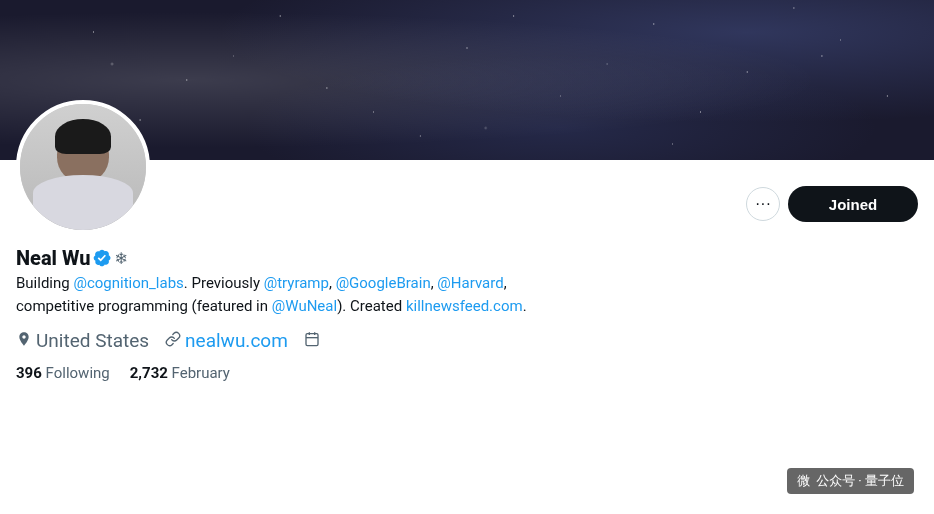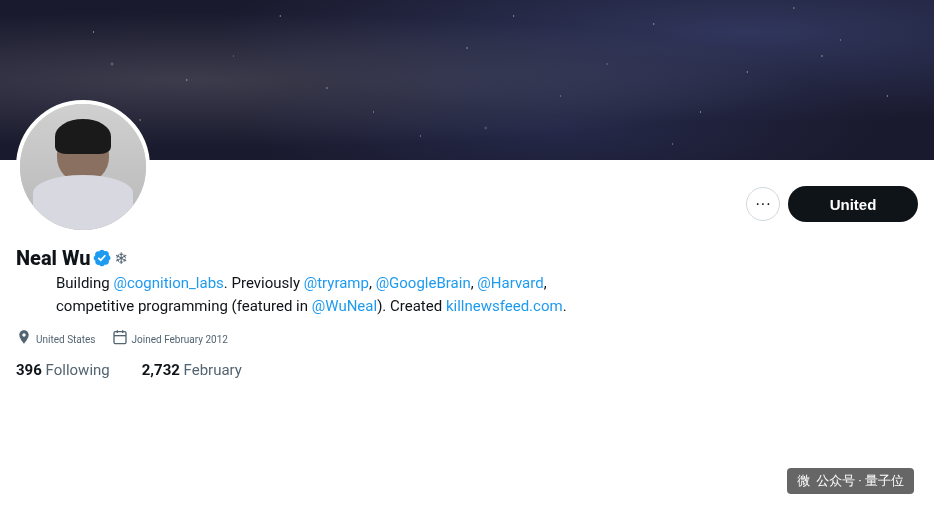--- a/index.html
+++ b/index.html
@@ -198,51 +198,50 @@
       font-size: 15px;
       color: #536471;
       margin-bottom: 12px;
     }
 
     .bio {
       font-size: 15px;
       color: #0f1419;
       line-height: 1.5;
       margin-bottom: 12px;
-      margin-left: 40px;
     }
 
     .bio a, .link-blue {
       color: #1d9bf0;
       text-decoration: none;
     }
 
     .metadata-row {
       display: flex;
       align-items: center;
       gap: 16px;
       color: #536471;
-      font-size: 10px;
+      font-size: 19px;
       margin-bottom: 12px;
       flex-wrap: wrap;
     }
 
     .meta-item {
       display: flex;
       align-items: center;
       gap: 4px;
     }
 
     .meta-icon {
       font-size: 16px;
     }
 
     .stats-row {
       display: flex;
-      gap: 32px;
+      gap: 20px;
       font-size: 15px;
     }
 
     .stat-item {
       cursor: pointer;
     }
 
     .stat-count {
       font-weight: 700;
       color: #0f1419;
@@ -278,21 +277,21 @@
         <div class="avatar-inner">
           <div class="avatar-hair"></div>
         </div>
       </div>
     </div>
 
     <div class="action-buttons">
       <button class="more-button">
         <span>···</span>
       </button>
-      <button class="follow-button">United</button>
+      <button class="follow-button">Joined</button>
     </div>
   </div>
 </div>
 
 <div class="profile-info">
   <div class="name-row">
     <span class="display-name">Neal Wu</span>
     <span class="verified-badge">
       <svg width="20" height="20" viewBox="0 0 24 24" fill="#1d9bf0">
         <path d="M22.25 12c0-1.43-.88-2.67-2.19-3.34.46-1.39.2-2.9-.81-3.91-1.01-1.01-2.52-1.27-3.91-.81C14.67 2.88 13.43 2 12 2s-2.67.88-3.34 2.19c-1.39-.46-2.9-.2-3.91.81-1.01 1.01-1.27 2.52-.81 3.91C2.88 9.33 2 10.57 2 12s.88 2.67 2.19 3.34c-.46 1.39-.2 2.9.81 3.91 1.01 1.01 2.52 1.27 3.91.81C9.33 21.12 10.57 22 12 22s2.67-.88 3.34-2.19c1.39.46 2.9.2 3.91-.81 1.01-1.01 1.27-2.52.81-3.91 1.31-.67 2.19-1.91 2.19-3.34zm-11.71 4.2L6.8 12.46l1.41-1.42 2.26 2.26 4.8-5.23 1.47 1.36-6.2 6.77z"></path>
@@ -312,27 +311,35 @@
       <span class="meta-icon">
         <svg width="16" height="16" viewBox="0 0 24 24" fill="#536471">
           <path d="M12 2C8.13 2 5 5.13 5 9c0 5.25 7 13 7 13s7-7.75 7-13c0-3.87-3.13-7-7-7zm0 9.5c-1.38 0-2.5-1.12-2.5-2.5S10.62 6.5 12 6.5 14.5 7.62 14.5 9 13.38 11.5 12 11.5z"></path>
         </svg>
       </span>
       <span>United States</span>
     </div>
     <div class="meta-item">
       <span class="meta-icon">
         <svg width="16" height="16" viewBox="0 0 24 24" fill="#536471">
+          <path d="M10 13a5 5 0 0 0 7.54.54l3-3a5 5 0 0 0-7.07-7.07l-1.72 1.71" stroke="#536471" stroke-width="2" fill="none" stroke-linecap="round" stroke-linejoin="round"></path>
+          <path d="M14 11a5 5 0 0 0-7.54-.54l-3 3a5 5 0 0 0 7.07 7.07l1.71-1.71" stroke="#536471" stroke-width="2" fill="none" stroke-linecap="round" stroke-linejoin="round"></path>
+        </svg>
+      </span>
+      <a class="link-blue" href="#">nealwu.com</a>
+    </div>
+    <div class="meta-item">
+      <span class="meta-icon">
+        <svg width="16" height="16" viewBox="0 0 24 24" fill="#536471">
           <rect x="3" y="4" width="18" height="18" rx="2" ry="2" stroke="#536471" stroke-width="2" fill="none"></rect>
           <line x1="16" y1="2" x2="16" y2="6" stroke="#536471" stroke-width="2"></line>
           <line x1="8" y1="2" x2="8" y2="6" stroke="#536471" stroke-width="2"></line>
           <line x1="3" y1="10" x2="21" y2="10" stroke="#536471" stroke-width="2"></line>
         </svg>
       </span>
-      <span>Joined February 2012</span>
     </div>
   </div>
 
   <div class="stats-row">
     <div class="stat-item">
       <span class="stat-count">396</span>
       <span class="stat-label"> </span><span class="stat-label">Following</span>
     </div>
     <div class="stat-item">
       <span class="stat-count">2,732</span>

